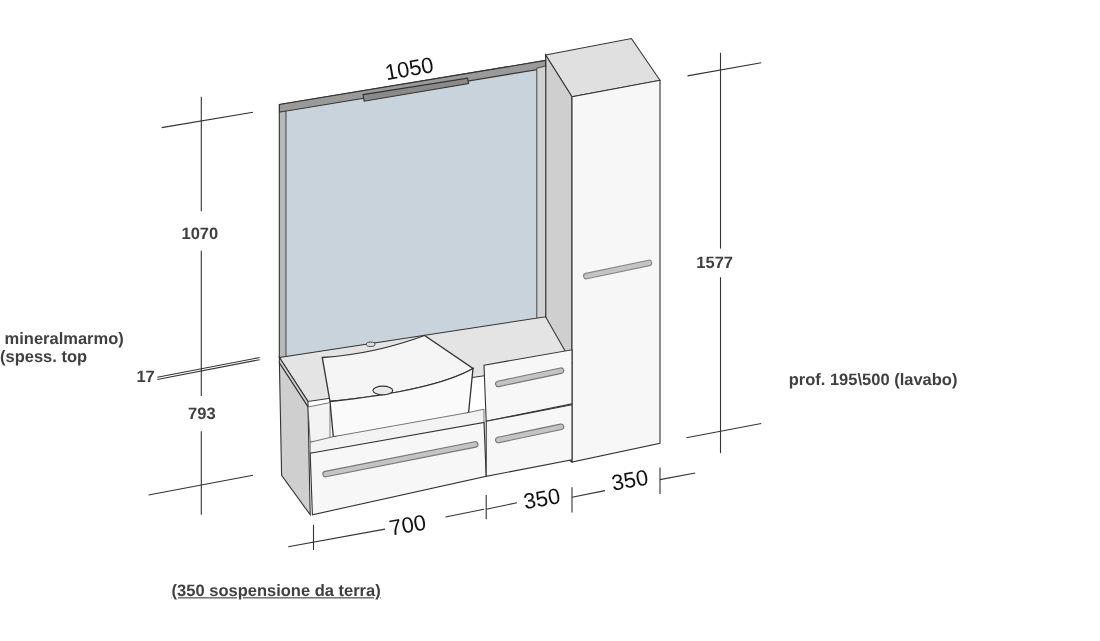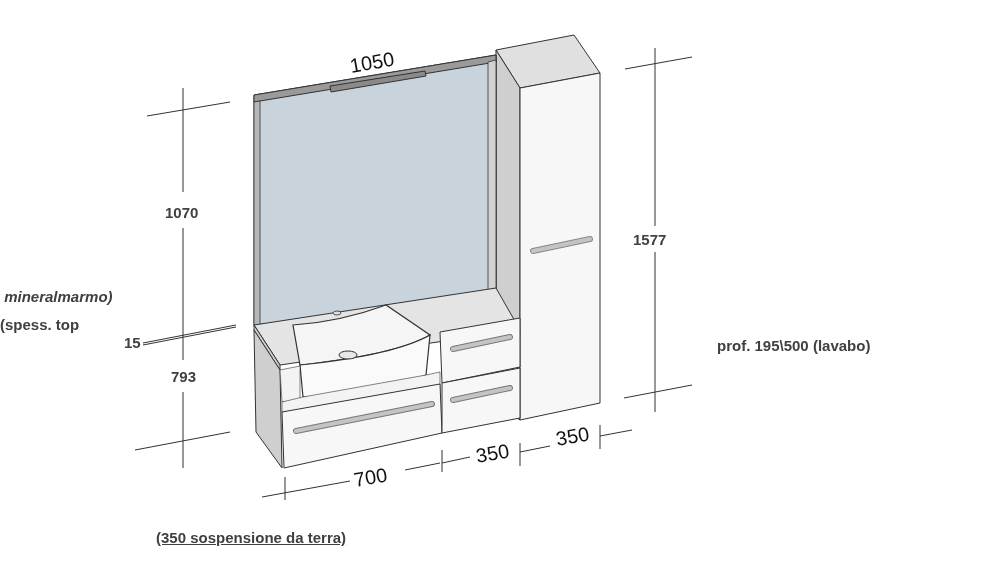--- a/index.html
+++ b/index.html
@@ -93,20 +93,20 @@
     <line x1="453" y1="400" x2="510" y2="388" stroke="#c4c4c4" stroke-width="4" stroke-linecap="round"></line>
   </g>
 
   <text class="dimtxt" x="350" y="70" transform="rotate(-10 368 64)">1050</text>
   <text class="dimtxt" x="354" y="484" transform="rotate(-10 372 478)">700</text>
   <text class="dimtxt" x="476" y="460" transform="rotate(-10 494 454)">350</text>
   <text class="dimtxt" x="556" y="443" transform="rotate(-10 574 437)">350</text>
 </svg>
 
 <div class="lbl" style="left:165px;top:204px;">1070</div>
-<div class="lbl" style="left:124px;top:334px;">15</div>
+<div class="lbl" style="left:124px;top:334px;">17</div>
 <div class="lbl" style="left:171px;top:368px;">793</div>
 <div class="lbl" style="left:633px;top:231px;">1577</div>
 
 <div class="lbl" style="left:0px;top:272px;margin-top:44px;">(spess. top</div>
-<div class="lbl" style="left:0px;top:288px;white-space:pre;font-style:italic;"> mineralmarmo)</div>
+<div class="lbl" style="left:0px;top:300px;white-space:pre;"> mineralmarmo)</div>
 <div class="lbl" style="left:717px;top:337px;">prof. 195\500 (lavabo)</div>
 <div class="lbl" style="left:156px;top:529px;text-decoration:underline;">(350 sospensione da terra)</div>
 
 </body></html>

